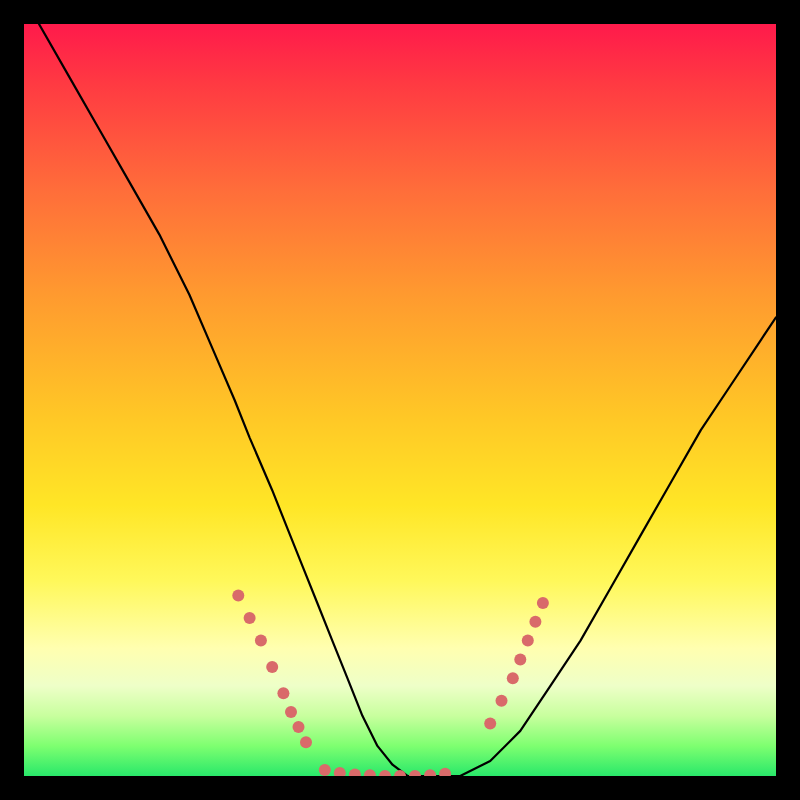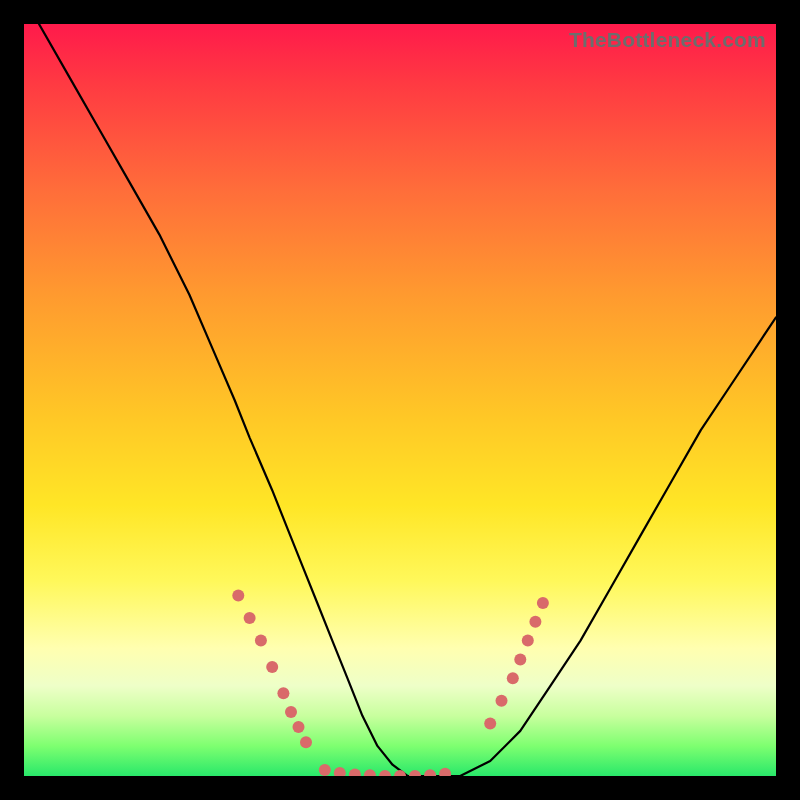--- a/index.html
+++ b/index.html
@@ -56,21 +56,20 @@
     top: 0;
     width: 752px;
     height: 752px;
   }
 </style>
 </head>
 <body>
 
 <div class="frame">
   <div class="plot">
-    <div class="watermark">TheBottleneck.com</div>
     <svg class="curve" viewBox="0 0 752 752" preserveAspectRatio="none">
       <g>
         <path id="curve-path" fill="none" stroke="#000000" stroke-width="2.2" stroke-linecap="round" stroke-linejoin="round" d="M15.0 0.0 L45.1 52.6 L75.2 105.3 L105.3 157.9 L135.4 210.6 L165.4 270.7 L188.0 323.4 L210.6 376.0 L225.6 413.6 L248.2 466.2 L263.2 503.8 L278.2 541.4 L293.3 579.0 L308.3 616.6 L323.4 654.2 L338.4 691.8 L353.4 721.9 L368.5 740.7 L383.5 752.0 L398.6 752.0 L413.6 752.0 L436.2 752.0 L466.2 737.0 L496.3 706.9 L526.4 661.8 L556.5 616.6 L586.6 564.0 L616.6 511.4 L646.7 458.7 L676.8 406.1 L706.9 361.0 L737.0 315.8 L752.0 293.3"></path>
       </g>
       <g id="dots-layer">
           <circle cx="214.3" cy="571.5" r="6" fill="#d96a6a"></circle>
           <circle cx="225.6" cy="594.1" r="6" fill="#d96a6a"></circle>
           <circle cx="236.9" cy="616.6" r="6" fill="#d96a6a"></circle>
           <circle cx="248.2" cy="643.0" r="6" fill="#d96a6a"></circle>
           <circle cx="259.4" cy="669.3" r="6" fill="#d96a6a"></circle>

